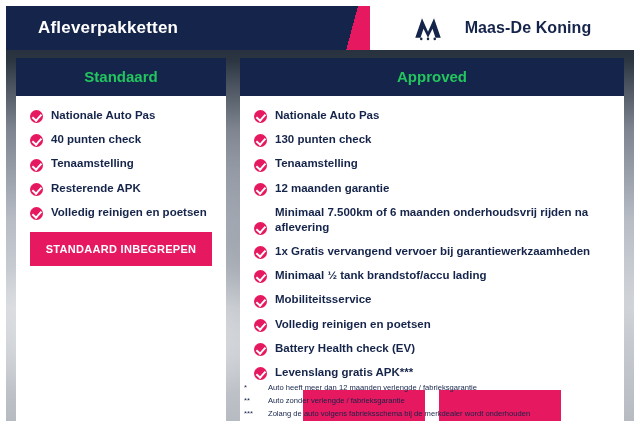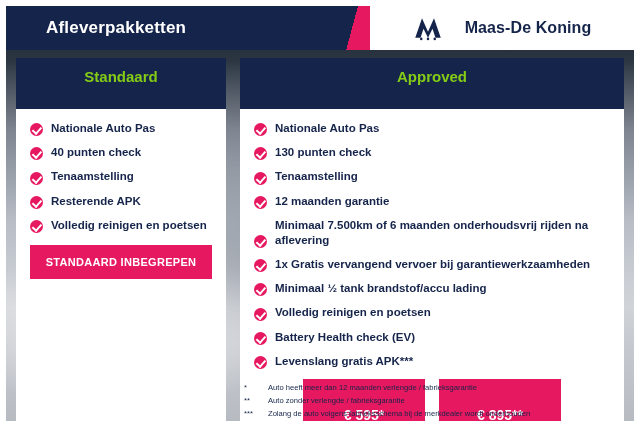--- a/index.html
+++ b/index.html
@@ -40,21 +40,21 @@
 
   
   .header {
     position: absolute; left: 6px; top: 6px; right: 6px; height: 44px;
     display: flex; z-index: 20;
   }
   .header-left {
     flex: 0 0 330px;
     background: #15244a;
     display: flex; align-items: center;
-    padding-left: 40px;
+    padding-left: 32px;
   }
   .header-title {
     color: #ffffff;
     font-size: 17px;
     font-weight: bold;
     letter-spacing: 0.2px;
   }
   .header-wedge {
     width: 34px;
     background: linear-gradient(105deg, #15244a 0 48%, #e6185f 48% 100%);
@@ -73,24 +73,24 @@
   
   .cards {
     position: absolute; left: 16px; top: 58px; right: 16px;
     display: flex; gap: 14px; z-index: 15;
   }
   .card { background: #ffffff; }
   .card-std { width: 210px; }
   .card-app { flex: 1; }
   .card-head {
     background: #15244a;
-    color: #84cc16;
+    color: #22c55e;
     text-align: center;
     font-size: 15px; font-weight: bold;
-    padding: 10px 0 24px;
+    padding: 10px 0 11px;
   }
   .card-body { padding: 12px 14px 14px; }
 
   ul.feature-list { list-style: none; }
   ul.feature-list li {
     display: flex; align-items: flex-end;
     gap: 8px;
     margin-bottom: 9px;
     color: #15244a;
     font-size: 11.5px;
@@ -238,20 +238,24 @@
           <li>
               <span class="check"></span>
               <span>1x Gratis vervangend vervoer bij garantiewerkzaamheden</span>
             </li>
           <li>
               <span class="check"></span>
               <span>Minimaal ½ tank brandstof/accu lading</span>
             </li>
           <li>
               <span class="check"></span>
+              <span>Mobiliteitsservice</span>
+            </li>
+          <li>
+              <span class="check"></span>
               <span>Volledig reinigen en poetsen</span>
             </li>
           <li>
               <span class="check"></span>
               <span>Battery Health check (EV)</span>
             </li>
           <li>
               <span class="check"></span>
               <span>Levenslang gratis APK***</span>
             </li>

